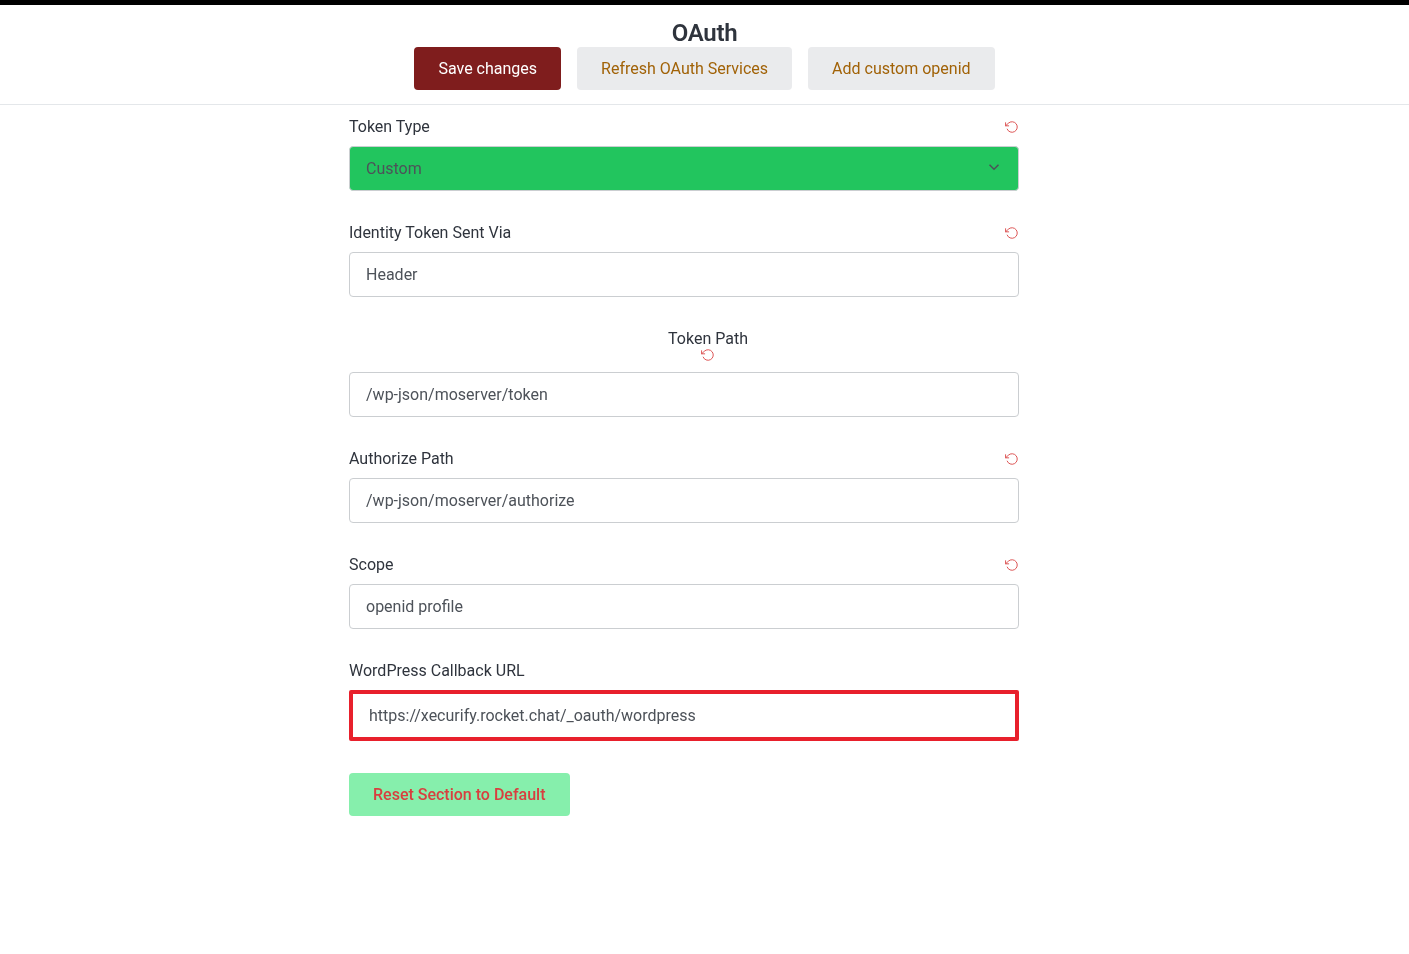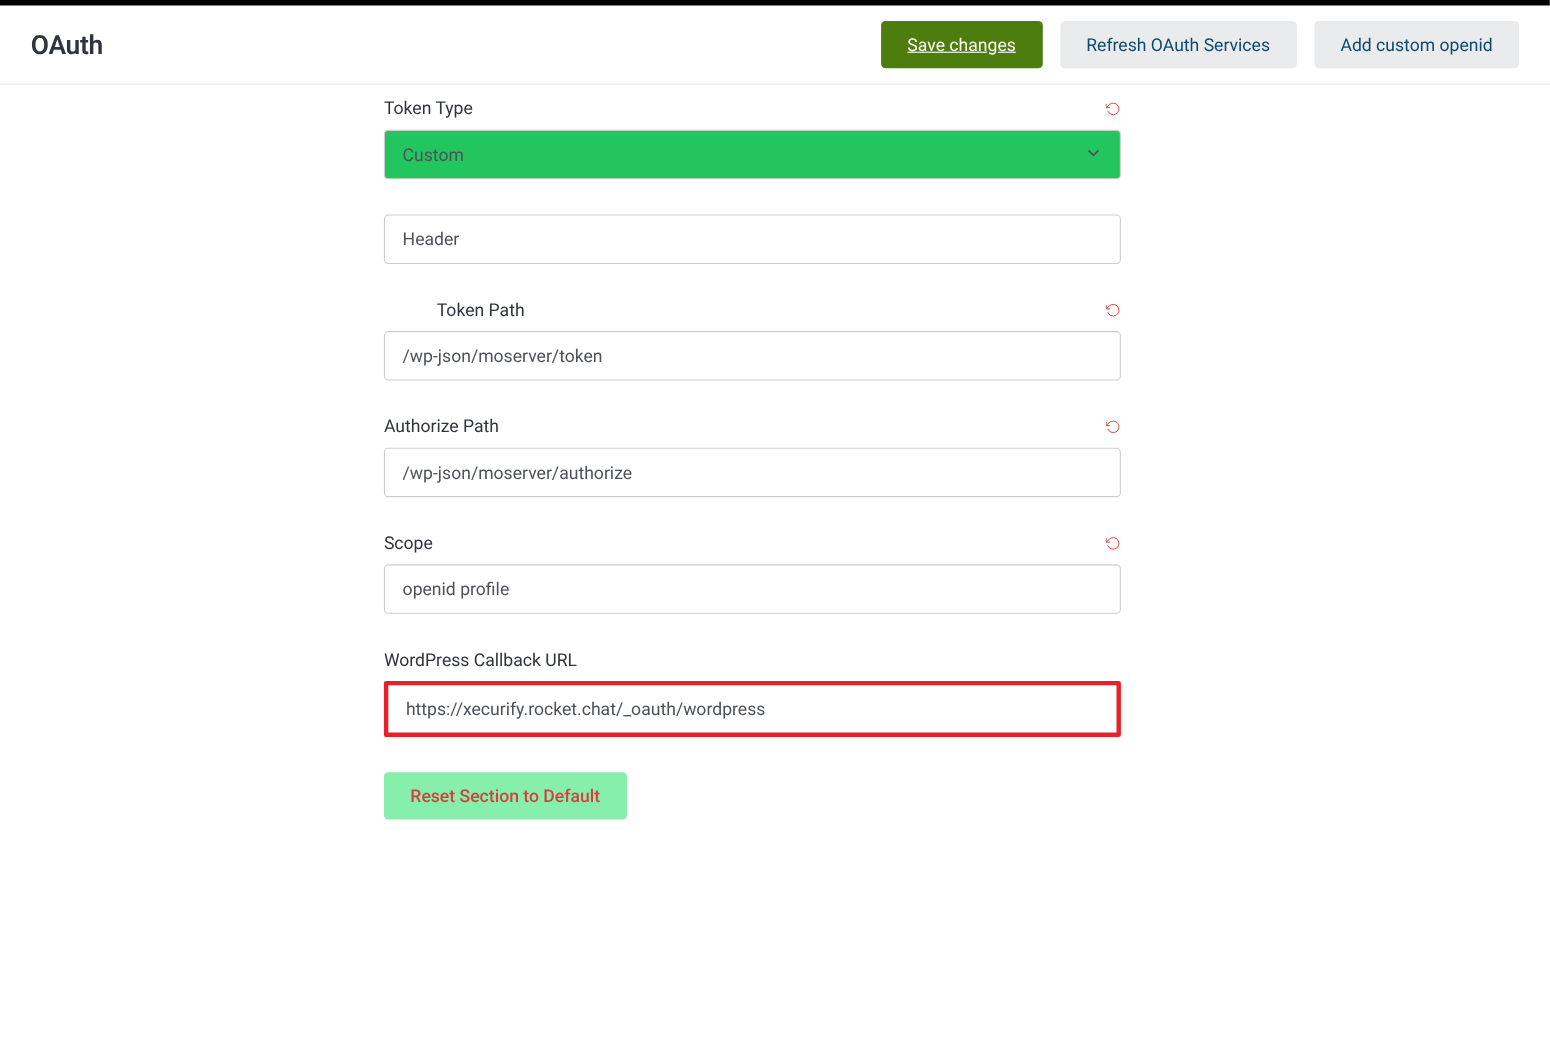--- a/index.html
+++ b/index.html
@@ -16,20 +16,21 @@
       background: #000000;
       height: 5px;
       width: 100%;
     }
     .header {
       display: flex;
       align-items: center;
       justify-content: space-between;
       padding: 14px 28px;
       border-bottom: 1px solid #e4e7ea;
+      flex-direction: column;
     }
     .header-title {
       font-size: 24px;
       font-weight: 600;
       color: #2f343d;
       letter-spacing: -0.3px;
     }
     .header-actions {
       display: flex;
       gap: 16px;
@@ -38,28 +39,27 @@
       border: none;
       padding: 12px 24px;
       font-size: 16px;
       border-radius: 4px;
       cursor: pointer;
       font-family: inherit;
       color: #2f343d;
       background: #eaebed;
     }
     .btn-primary-disabled {
-      background: #4d7c0f;
+      background: #7f1d1d;
       color: #ffffff;
       cursor: not-allowed;
-      text-decoration: underline;
     }
     .btn-secondary {
       background: #eaebed;
-      color: #0c4a6e;
+      color: #a16207;
     }
     .btn-danger-light {
       background: #86efac;
       color: #d83f3f;
       font-weight: 500;
     }
     .content {
       max-width: 670px;
       margin: 0 auto;
       padding: 12px 0 40px 0;
@@ -167,20 +167,28 @@
       <span class="chevron">
         <svg width="18" height="18" viewBox="0 0 24 24">
             <polyline points="6 9 12 15 18 9"></polyline>
           </svg>
       </span>
     </div>
   </div>
 
 
   <div class="field-group">
+    <div class="field-header">
+      <label class="field-label">Identity Token Sent Via</label>
+      <span class="reset-icon">
+        <svg width="14" height="14" viewBox="0 0 24 24">
+            <path d="M1 4v6h6M3.51 15a9 9 0 1 0 2.13-9.36L1 10"></path>
+          </svg>
+      </span>
+    </div>
     <input type="text" class="input-field" value="Header" style="">
   </div>
 
   <div class="field-group">
     <div class="header field-header" style="border:none;padding:0;margin-left:48px;">
       <label class="field-label">Token Path</label>
       <span class="reset-icon">
         <svg width="14" height="14" viewBox="0 0 24 24">
             <path d="M1 4v6h6M3.51 15a9 9 0 1 0 2.13-9.36L1 10"></path>
           </svg>

